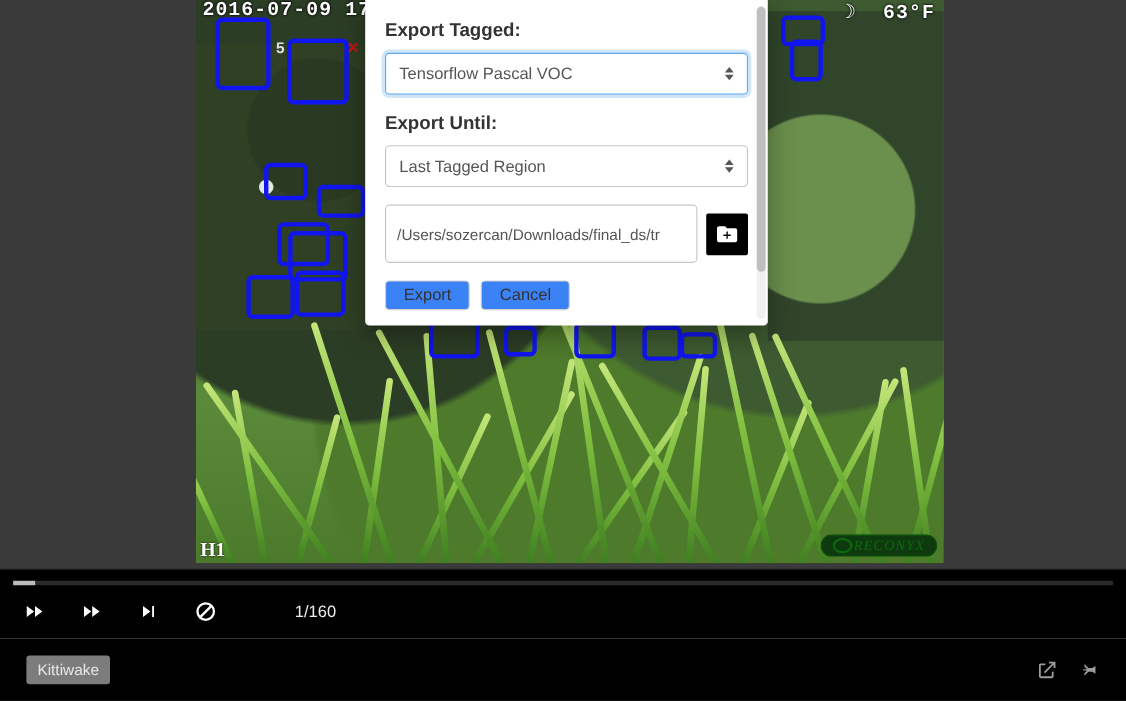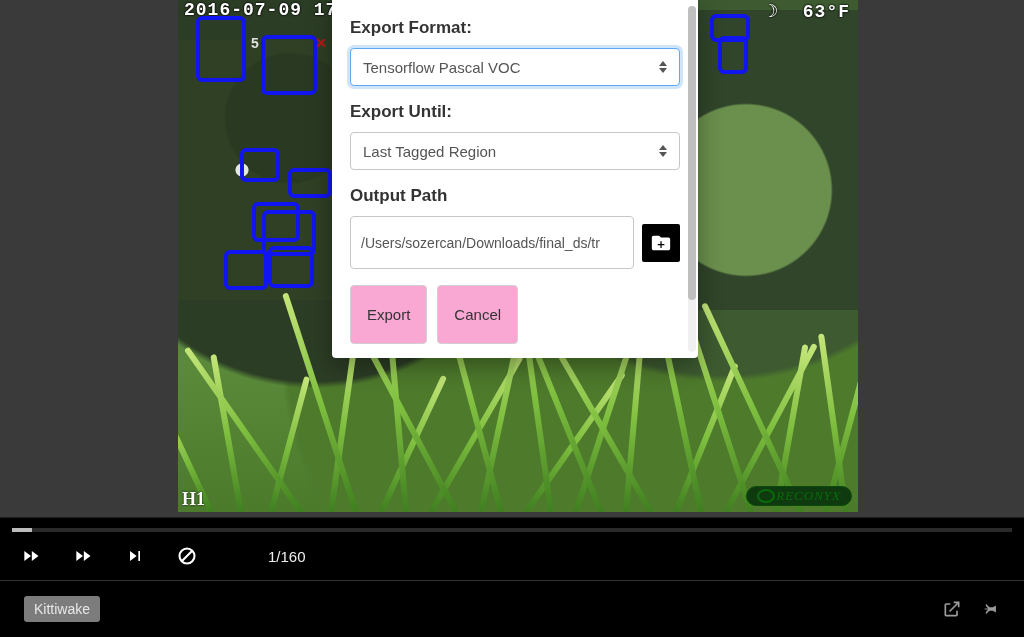--- a/index.html
+++ b/index.html
@@ -221,22 +221,22 @@
   .folder-plus{
     position:absolute;
     color:#000; font-weight:bold; font-size:12px;
     left:50%; top:55%; transform:translate(-50%,-50%);
   }
 
   .modal .buttons{
     display:flex; gap:10px; margin-top:4px;
   }
   .modal .btn{
-    padding:20px 16px;
-    background:#f9a8d4;
+    padding:4px 16px;
+    background:#3b82f6;
     border:1px solid #d0d0d0;
     border-radius:4px;
     font-size:15px;
     color:#333;
     cursor:pointer;
   }
 
   .modal-scroll{
     position:absolute; right:2px; top:6px; bottom:6px;
     width:8px;
@@ -389,37 +389,36 @@
         <div class="bbox" style="left: 540px; top: 36px; width: 30px; height: 38px;"></div>
       </div>
   </div>
 
   <div class="modal">
     <div class="modal-scroll">
       <div class="modal-scroll-thumb"></div>
     </div>
 
     <div class="row">
-      <h4>Export Format:</h4>
+      <h4>Export Tagged:</h4>
       <div class="select highlight">
         <span>Tensorflow Pascal VOC</span>
         <span class="sort-ind"></span>
       </div>
     </div>
 
     <div class="row">
       <h4>Export Until:</h4>
       <div class="select">
         <span>Last Tagged Region</span>
         <span class="sort-ind"></span>
       </div>
     </div>
 
     <div class="row">
-      <h4>Output Path</h4>
       <div class="path-row">
         <input type="text" value="/Users/sozercan/Downloads/final_ds/tr" style="">
         <div class="folder-btn">
           <svg viewBox="0 0 24 24">
             <path d="M10 4H4c-1.1 0-2 .9-2 2v12c0 1.1.9 2 2 2h16c1.1 0 2-.9 2-2V8c0-1.1-.9-2-2-2h-8l-2-2z"></path>
           </svg>
           <span class="folder-plus">＋</span>
         </div>
       </div>
     </div>

